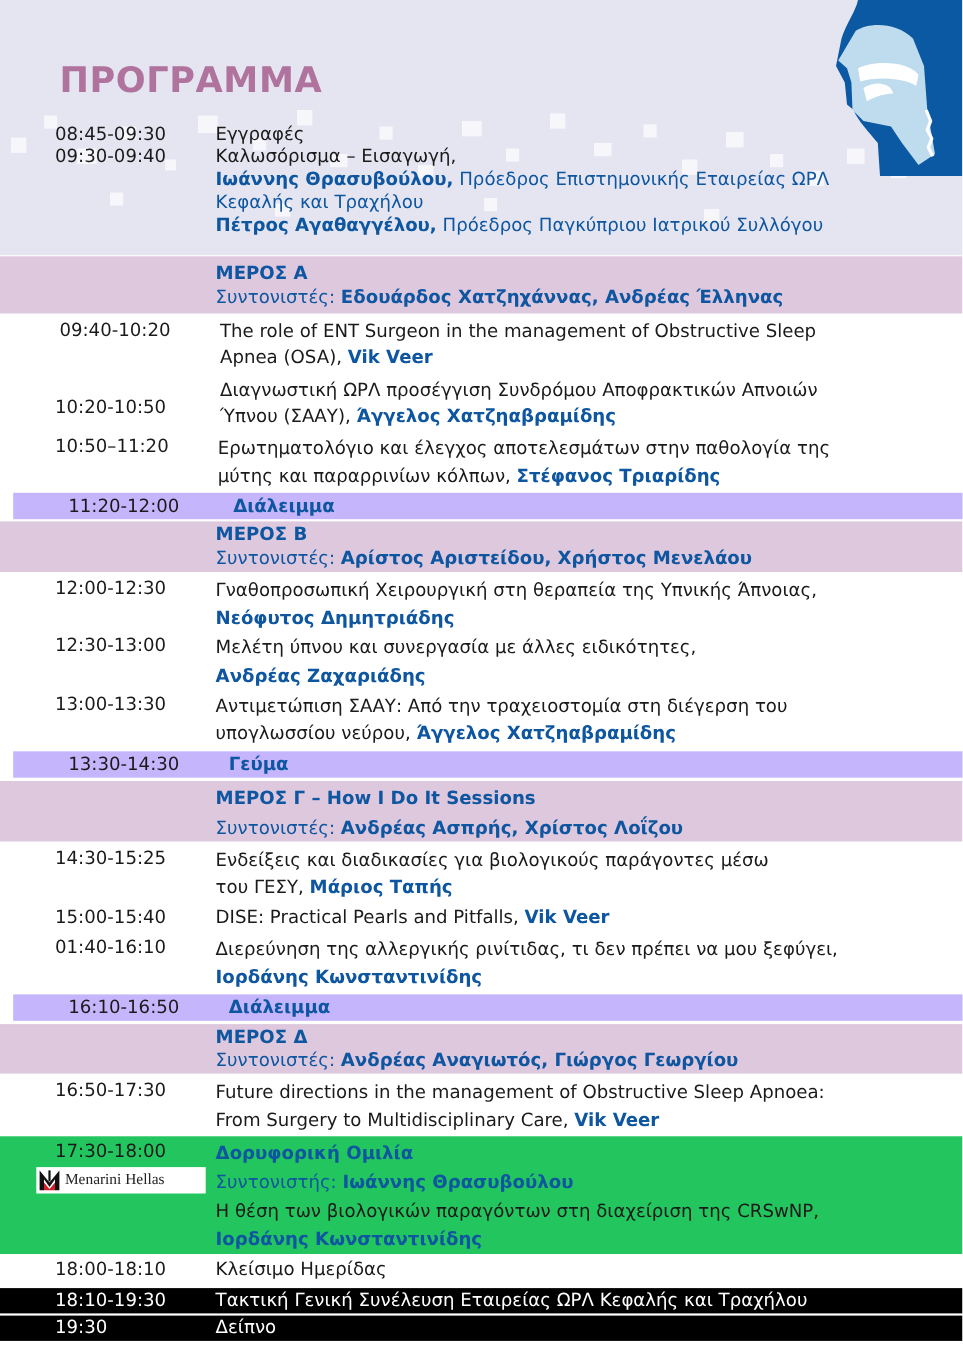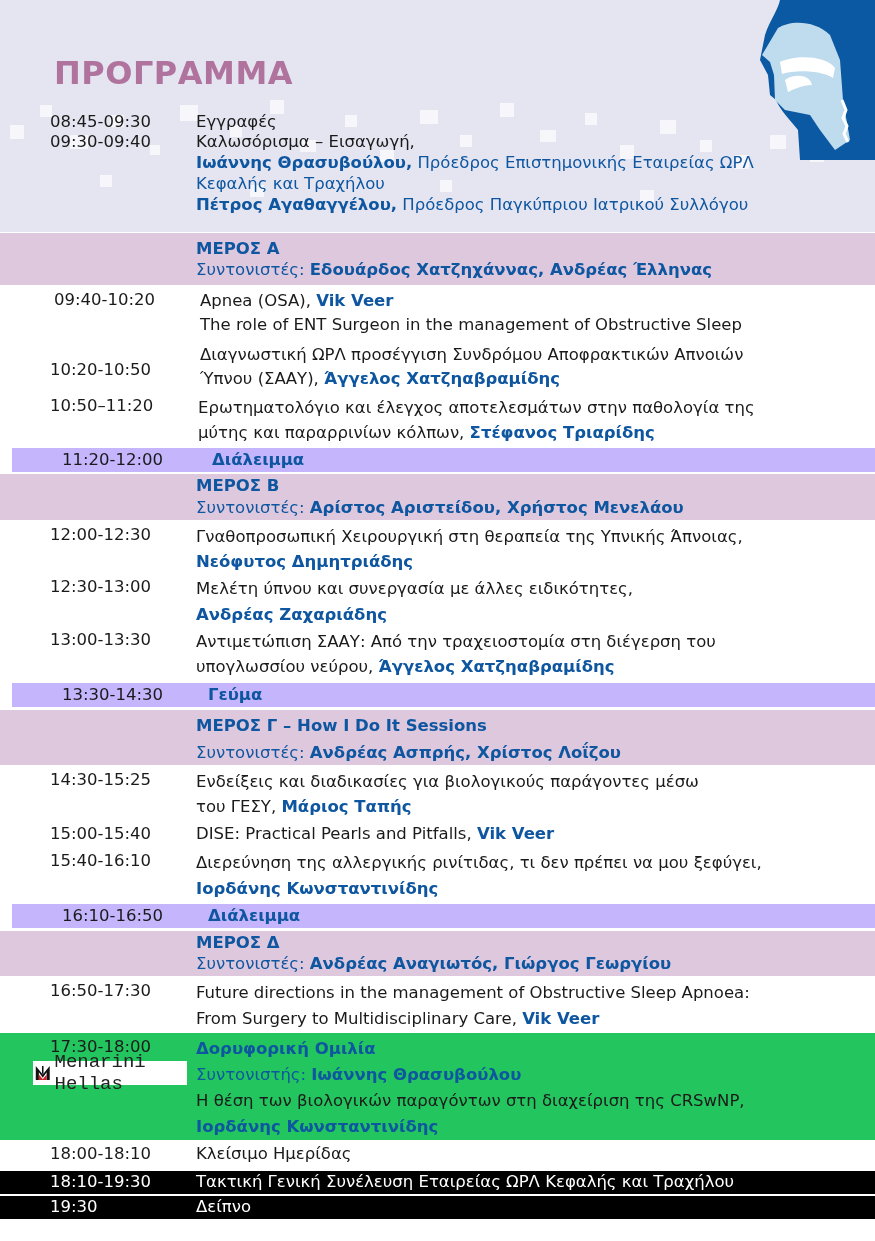--- a/index.html
+++ b/index.html
@@ -15,21 +15,21 @@
   .content { position: absolute; left: 196px; right: 20px; font-size: 16.5px; line-height: 22px; color: #1a1a1a; }
   .blue { color: #0e56a0; }
   .b { font-weight: bold; }
   .band-purple { background: #dec8de; }
   .band-light { background: #c4b5fd; margin-left: 12px; }
   .band-lav { background: #22c55e; }
   .band-dark { background: #000000; }
   .band-dark .time, .band-dark .content { color: #ffffff; }
   .logo { position: absolute; left: 33px; top: 1061px; width: 154px; height: 24px; background: #ffffff; display: flex; align-items: center; }
   .logo-mark { width: 20px; height: 20px; margin-left: 2px; position: relative; }
-  .logo-text { font-size: 19px; color: #222; margin-left: 4px; font-family: Liberation Mono, monospace; }
+  .logo-text { font-size: 14px; color: #222; margin-left: 4px; font-family: Liberation Serif, serif; }
 </style>
 </head>
 <body>
 
 <div class="header-bg"></div>
 <div class="pixels">
   <span style="left:10px;top:30px;width:14px;height:14px"></span>
   <span style="left:40px;top:10px;width:12px;height:12px"></span>
   <span style="left:70px;top:40px;width:18px;height:14px"></span>
   <span style="left:110px;top:20px;width:14px;height:12px"></span>
@@ -85,22 +85,22 @@
 <div class="row band-purple" style="top:233px;height:52px">
   <div class="content blue" style="top:5px;line-height:21px">
     <div class="b">ΜΕΡΟΣ Α</div>
     <div><span>Συντονιστές: </span><span class="b">Εδουάρδος Χατζηχάννας, Ανδρέας Έλληνας</span></div>
   </div>
 </div>
 
 <div class="row" style="top:288px;height:52px">
   <span class="time" style="top:2px;left:54px">09:40-10:20</span>
   <div class="content" style="top:1px;left:200px;line-height:24px">
+    <div>The role of ENT Surgeon in the management of Obstructive Sleep</div>
     <div><span>Apnea (OSA), </span><span class="blue b">Vik Veer</span></div>
-    <div>The role of ENT Surgeon in the management of Obstructive Sleep</div>
   </div>
 </div>
 
 <div class="row" style="top:342px;height:50px">
   <span class="time" style="top:18px">10:20-10:50</span>
   <div class="content" style="top:1px;left:200px;line-height:24px">
     <div>Διαγνωστική ΩΡΛ προσέγγιση Συνδρόμου Αποφρακτικών Απνοιών</div>
     <div><span>Ύπνου (ΣΑΑΥ), </span><span class="blue b">Άγγελος Χατζηαβραμίδης</span></div>
   </div>
 </div>
@@ -168,21 +168,21 @@
     <div><span>του ΓΕΣΥ, </span><span class="blue b">Μάριος Ταπής</span></div>
   </div>
 </div>
 
 <div class="row" style="top:822px;height:26px">
   <span class="time" style="top:2px">15:00-15:40</span>
   <div class="content" style="top:1px"><span>DISE: Practical Pearls and Pitfalls, </span><span class="blue b">Vik Veer</span></div>
 </div>
 
 <div class="row" style="top:849px;height:52px">
-  <span class="time" style="top:2px">15:40-16:10</span>
+  <span class="time" style="top:2px">01:40-16:10</span>
   <div class="content" style="top:1px;line-height:26px">
     <div>Διερεύνηση της αλλεργικής ρινίτιδας, τι δεν πρέπει να μου ξεφύγει,</div>
     <div class="blue b">Ιορδάνης Κωνσταντινίδης</div>
   </div>
 </div>
 
 <div class="row band-light" style="top:904px;height:24px">
   <span class="time" style="top:2px">16:10-16:50</span>
   <div class="content blue b" style="top:1px">Διάλειμμα</div>
 </div>

